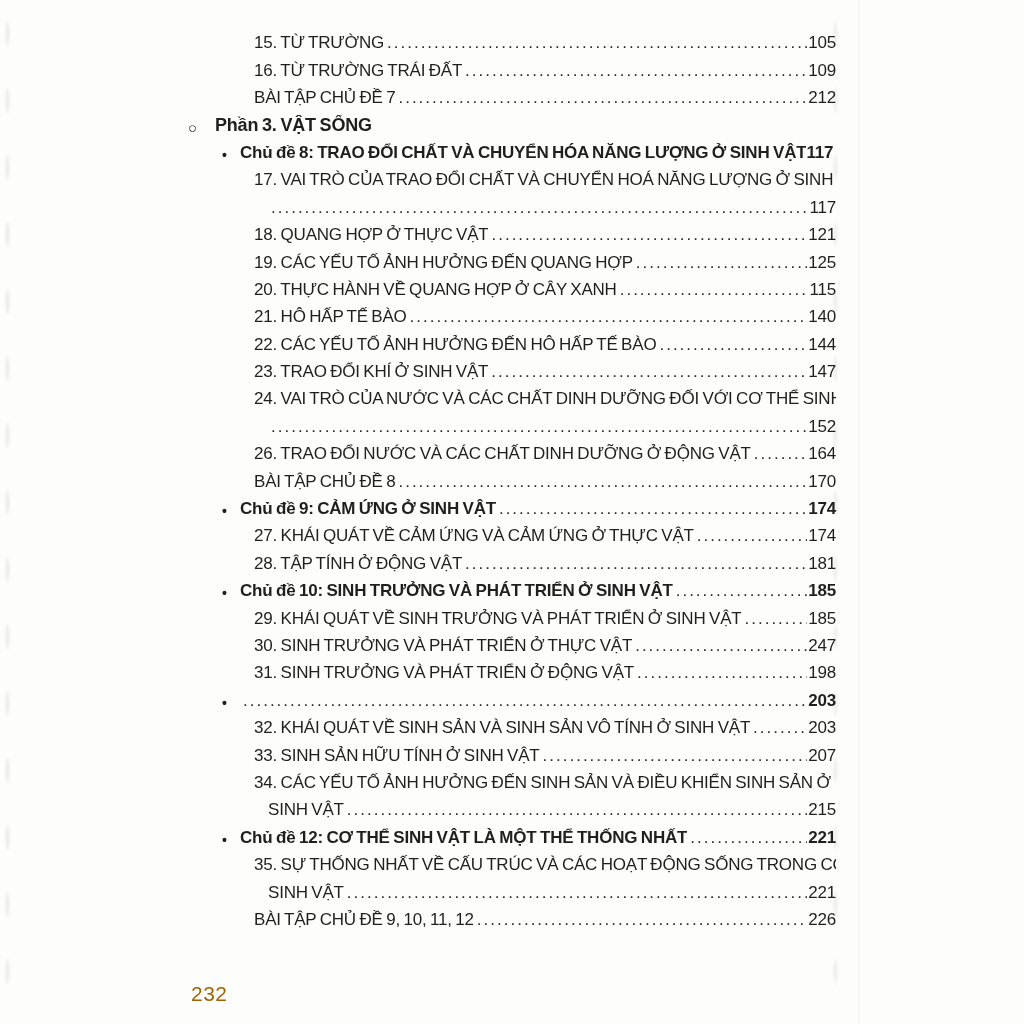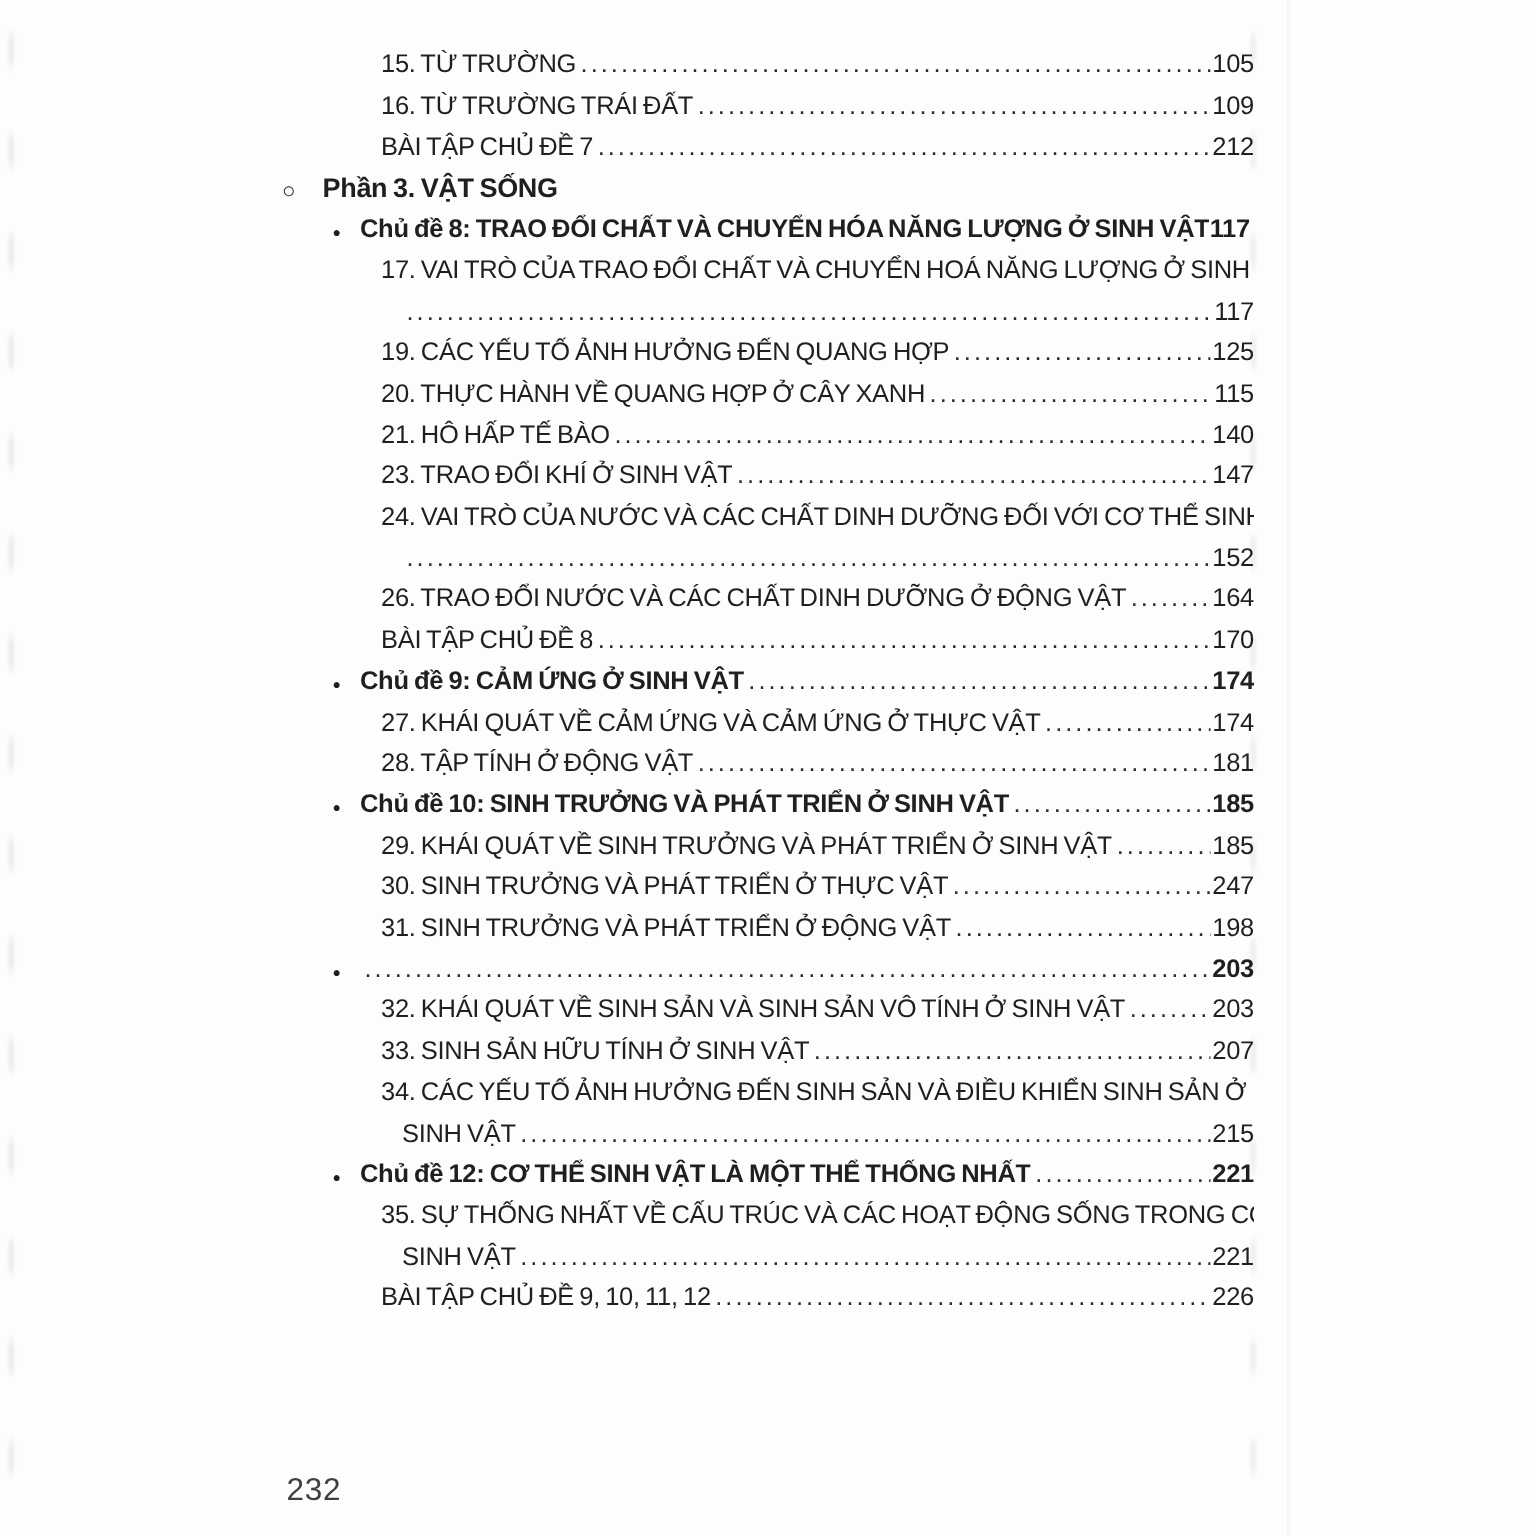--- a/index.html
+++ b/index.html
@@ -73,21 +73,21 @@
     letter-spacing: 2px;
     color: #2a2a2a;
   }
   .pagenum { flex: 0 0 auto; text-align: right; }
 
   .footer-pagenum {
     position: absolute;
     left: 191px; top: 982px;
     font-size: 21px;
     letter-spacing: 0.5px;
-    color: #404040;
+    color: #a16207;
   }
 </style>
 </head>
 <body>
 
 <div class="page">
   <div class="bleed-specks-left"></div>
   <div class="bleed-specks-right"></div>
   <div class="edge-shadow-right"></div>
 
@@ -127,35 +127,47 @@
 
   </div>
       <div class="toc-line style-cont">
 
     <span class="text"></span>
     <span class="leader"></span>
     <span class="pagenum">117</span>
   </div>
       <div class="toc-line style-item">
 
+    <span class="text">18. QUANG HỢP Ở THỰC VẬT</span>
+    <span class="leader"></span>
+    <span class="pagenum">121</span>
+  </div>
+      <div class="toc-line style-item">
+
     <span class="text">19. CÁC YẾU TỐ ẢNH HƯỞNG ĐẾN QUANG HỢP</span>
     <span class="leader"></span>
     <span class="pagenum">125</span>
   </div>
       <div class="toc-line style-item">
 
     <span class="text">20. THỰC HÀNH VỀ QUANG HỢP Ở CÂY XANH</span>
     <span class="leader"></span>
     <span class="pagenum">115</span>
   </div>
       <div class="toc-line style-item">
 
     <span class="text">21. HÔ HẤP TẾ BÀO</span>
     <span class="leader"></span>
     <span class="pagenum">140</span>
+  </div>
+      <div class="toc-line style-item">
+
+    <span class="text">22. CÁC YẾU TỐ ẢNH HƯỞNG ĐẾN HÔ HẤP TẾ BÀO</span>
+    <span class="leader"></span>
+    <span class="pagenum">144</span>
   </div>
       <div class="toc-line style-item">
 
     <span class="text">23. TRAO ĐỔI KHÍ Ở SINH VẬT</span>
     <span class="leader"></span>
     <span class="pagenum">147</span>
   </div>
       <div class="toc-line style-item">
 
     <span class="text">24. VAI TRÒ CỦA NƯỚC VÀ CÁC CHẤT DINH DƯỠNG ĐỐI VỚI CƠ THỂ SINH VẬT</span>

